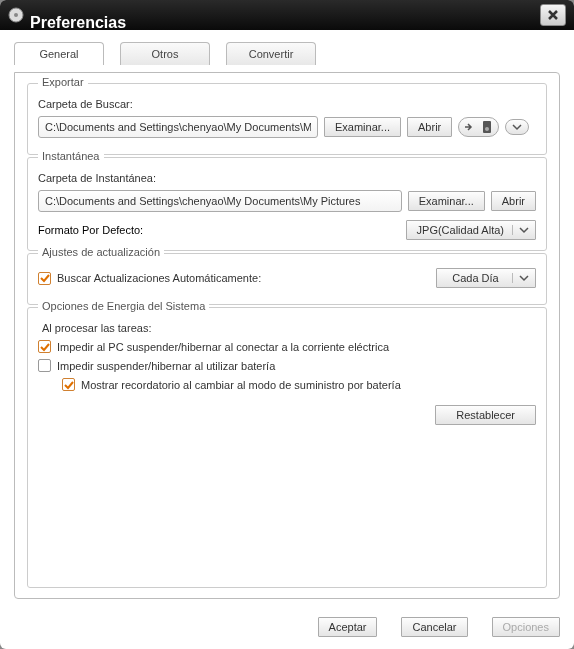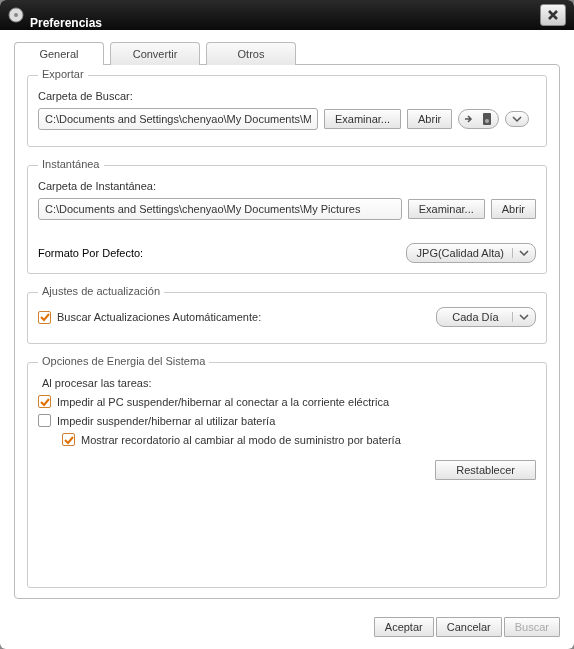--- a/index.html
+++ b/index.html
@@ -1,50 +1,50 @@
 <!DOCTYPE html>
 <html><head>
 <meta charset="utf-8">
 <style>
 * { box-sizing: border-box; margin: 0; padding: 0; }
 body { font-family: Tahoma, Arial, sans-serif; font-size: 11px; background: #888; width: 574px; height: 649px; overflow: hidden; }
 .window { width: 574px; height: 649px; background: #fff; border-radius: 6px; overflow: hidden; display: flex; flex-direction: column; }
 .titlebar { background: linear-gradient(#2a2a2a, #0a0a0a); height: 30px; display: flex; align-items: center; padding: 0 8px; color: #fff; }
 .titlebar .ticon { width: 16px; height: 16px; margin-right: 6px; display: flex; align-items: center; justify-content: center; }
-.titlebar .title { font-weight: bold; font-size: 12px; flex: 1; margin-top: 16px; }
+.titlebar .title { font-weight: bold; font-size: 16px; flex: 1; margin-top: 16px; }
 .closebtn { width: 26px; height: 22px; background: linear-gradient(#f5f5f5,#ccc); border: 1px solid #888; border-radius: 3px; display: flex; align-items: center; justify-content: center; cursor: pointer; }
 .closebtn svg { stroke: #333; stroke-width: 2.5; }
 .content { flex: 1; padding: 12px 14px 10px 14px; display: flex; flex-direction: column; }
-.tabs { display: flex; gap: 6px; margin-bottom: 0; position: relative; z-index: 2; }
+.tabs { display: flex; gap: 16px; margin-bottom: 8px; position: relative; z-index: 2; }
 .tab { border: 1px solid #bbb; border-bottom: none; border-radius: 4px 4px 0 0; padding: 5px 0; width: 90px; text-align: center; background: linear-gradient(#fafafa,#e8e8e8); cursor: pointer; color: #444; }
 .tab.active { background: #fff; position: relative; }
 .tab.active::after { content: ""; position: absolute; left: 0; right: 0; bottom: -1px; height: 2px; background: #fff; }
-.tabpanel { border: 1px solid #bbb; border-radius: 0 4px 4px 4px; flex: 1; padding: 10px 12px; margin-top: -1px; display: flex; flex-direction: column; gap: 18px; background: #fff; }
+.tabpanel { border: 1px solid #bbb; border-radius: 0 4px 4px 4px; flex: 1; padding: 10px 12px; margin-top: -1px; display: flex; flex-direction: column; gap: 2px; background: #fff; }
 .section { border: 1px solid #ccc; border-radius: 3px; padding: 14px 10px 10px 10px; position: relative; }
 .section-title { position: absolute; top: -8px; left: 10px; background: #fff; padding: 0 4px; color: #555; font-size: 11px; }
 .section-energy { flex: 1; }
 .row { display: flex; align-items: center; gap: 6px; margin-bottom: 6px; }
 .label { color: #333; margin-bottom: 6px; display: block; }
 .textinput { flex: 1; border: 1px solid #aaa; border-radius: 3px; padding: 4px 6px; font-size: 11px; background: linear-gradient(#fff,#f3f3f3); color: #333; min-width: 0; }
 .btn { border: 1px solid #aaa; border-radius: 1px; padding: 3px 10px; background: linear-gradient(#fdfdfd,#e5e5e5); cursor: pointer; color: #333; font-size: 11px; white-space: nowrap; }
 .btn.disabled { color: #aaa; cursor: default; }
 .iconbtn { border: 1px solid #aaa; border-radius: 10px; padding: 2px 6px; background: linear-gradient(#fdfdfd,#e5e5e5); cursor: pointer; display: flex; align-items: center; gap: 3px; }
-.select { border: 1px solid #aaa; border-radius: 8px; background: linear-gradient(#fdfdfd,#e5e5e5); padding: 3px 6px 3px 10px; display: flex; align-items: center; gap: 8px; cursor: pointer; color: #333; min-width: 100px; }
+.select { border: 1px solid #aaa; border-radius: 1px; background: linear-gradient(#fdfdfd,#e5e5e5); padding: 3px 6px 3px 10px; display: flex; align-items: center; gap: 8px; cursor: pointer; color: #333; min-width: 100px; }
 .select .seltxt { flex: 1; text-align: center; }
 .select .chev { border-left: 1px solid #bbb; padding-left: 6px; display: flex; align-items: center; }
 .checkbox { width: 13px; height: 13px; border: 1px solid #d08030; border-radius: 2px; background: #fff; display: inline-flex; align-items: center; justify-content: center; cursor: pointer; flex-shrink: 0; }
 .checkbox.unchecked { border-color: #999; }
 .checkbox svg { stroke: #e07000; stroke-width: 2; fill: none; }
 .chkrow { display: flex; align-items: center; gap: 6px; color: #333; margin-bottom: 6px; }
 .chkrow.between { justify-content: space-between; }
 .indent1 { margin-left: 4px; }
 .indent2 { margin-left: 24px; }
 .note { color: #666; margin: 4px 0 6px 24px; line-height: 1.4; }
-.formatrow { display: flex; align-items: center; justify-content: space-between; margin-top: 23px; }
-.footer { display: flex; justify-content: flex-end; gap: 2px; padding: 8px 14px 12px 10px; }
+.formatrow { display: flex; align-items: center; justify-content: space-between; margin-top: 8px; }
+.footer { display: flex; justify-content: flex-end; gap: 24px; padding: 8px 14px 12px 10px; }
 .restorerow { display: flex; justify-content: flex-end; margin-top: auto; padding-top: 8px; }
 .btn.wide { padding: 3px 20px; }
 svg.chevdown { width: 10px; height: 10px; }
 </style>
 </head>
 <body>
 
 <div class="window">
   <div class="titlebar">
     <span class="ticon">
@@ -57,22 +57,22 @@
     <div class="closebtn">
       <svg width="12" height="12" viewBox="0 0 12 12">
           <path d="M2 2 L10 10 M10 2 L2 10"></path>
         </svg>
     </div>
   </div>
 
   <div class="content">
     <div class="tabs">
       <div class="tab active">General</div>
+      <div class="tab">Otros</div>
       <div class="tab">Convertir</div>
-      <div class="tab">Otros</div>
     </div>
 
     <div class="tabpanel">
 
       <div class="section">
         <span class="section-title">Exportar</span>
         <span class="label">Carpeta de Buscar:</span>
         <div class="row">
           <input class="textinput" style="max-width: 280px;" value="C:\Documents and Settings\chenyao\My Documents\My Vide">
           <span class="btn">Examinar...</span>
@@ -165,15 +165,15 @@
           <span class="btn wide">Restablecer</span>
         </div>
       </div>
 
     </div>
   </div>
 
   <div class="footer">
     <span class="btn">Aceptar</span>
     <span class="btn">Cancelar</span>
-    <span class="btn disabled">Buscar</span>
+    <span class="btn disabled">Opciones</span>
   </div>
 </div>
 
 </body></html>

